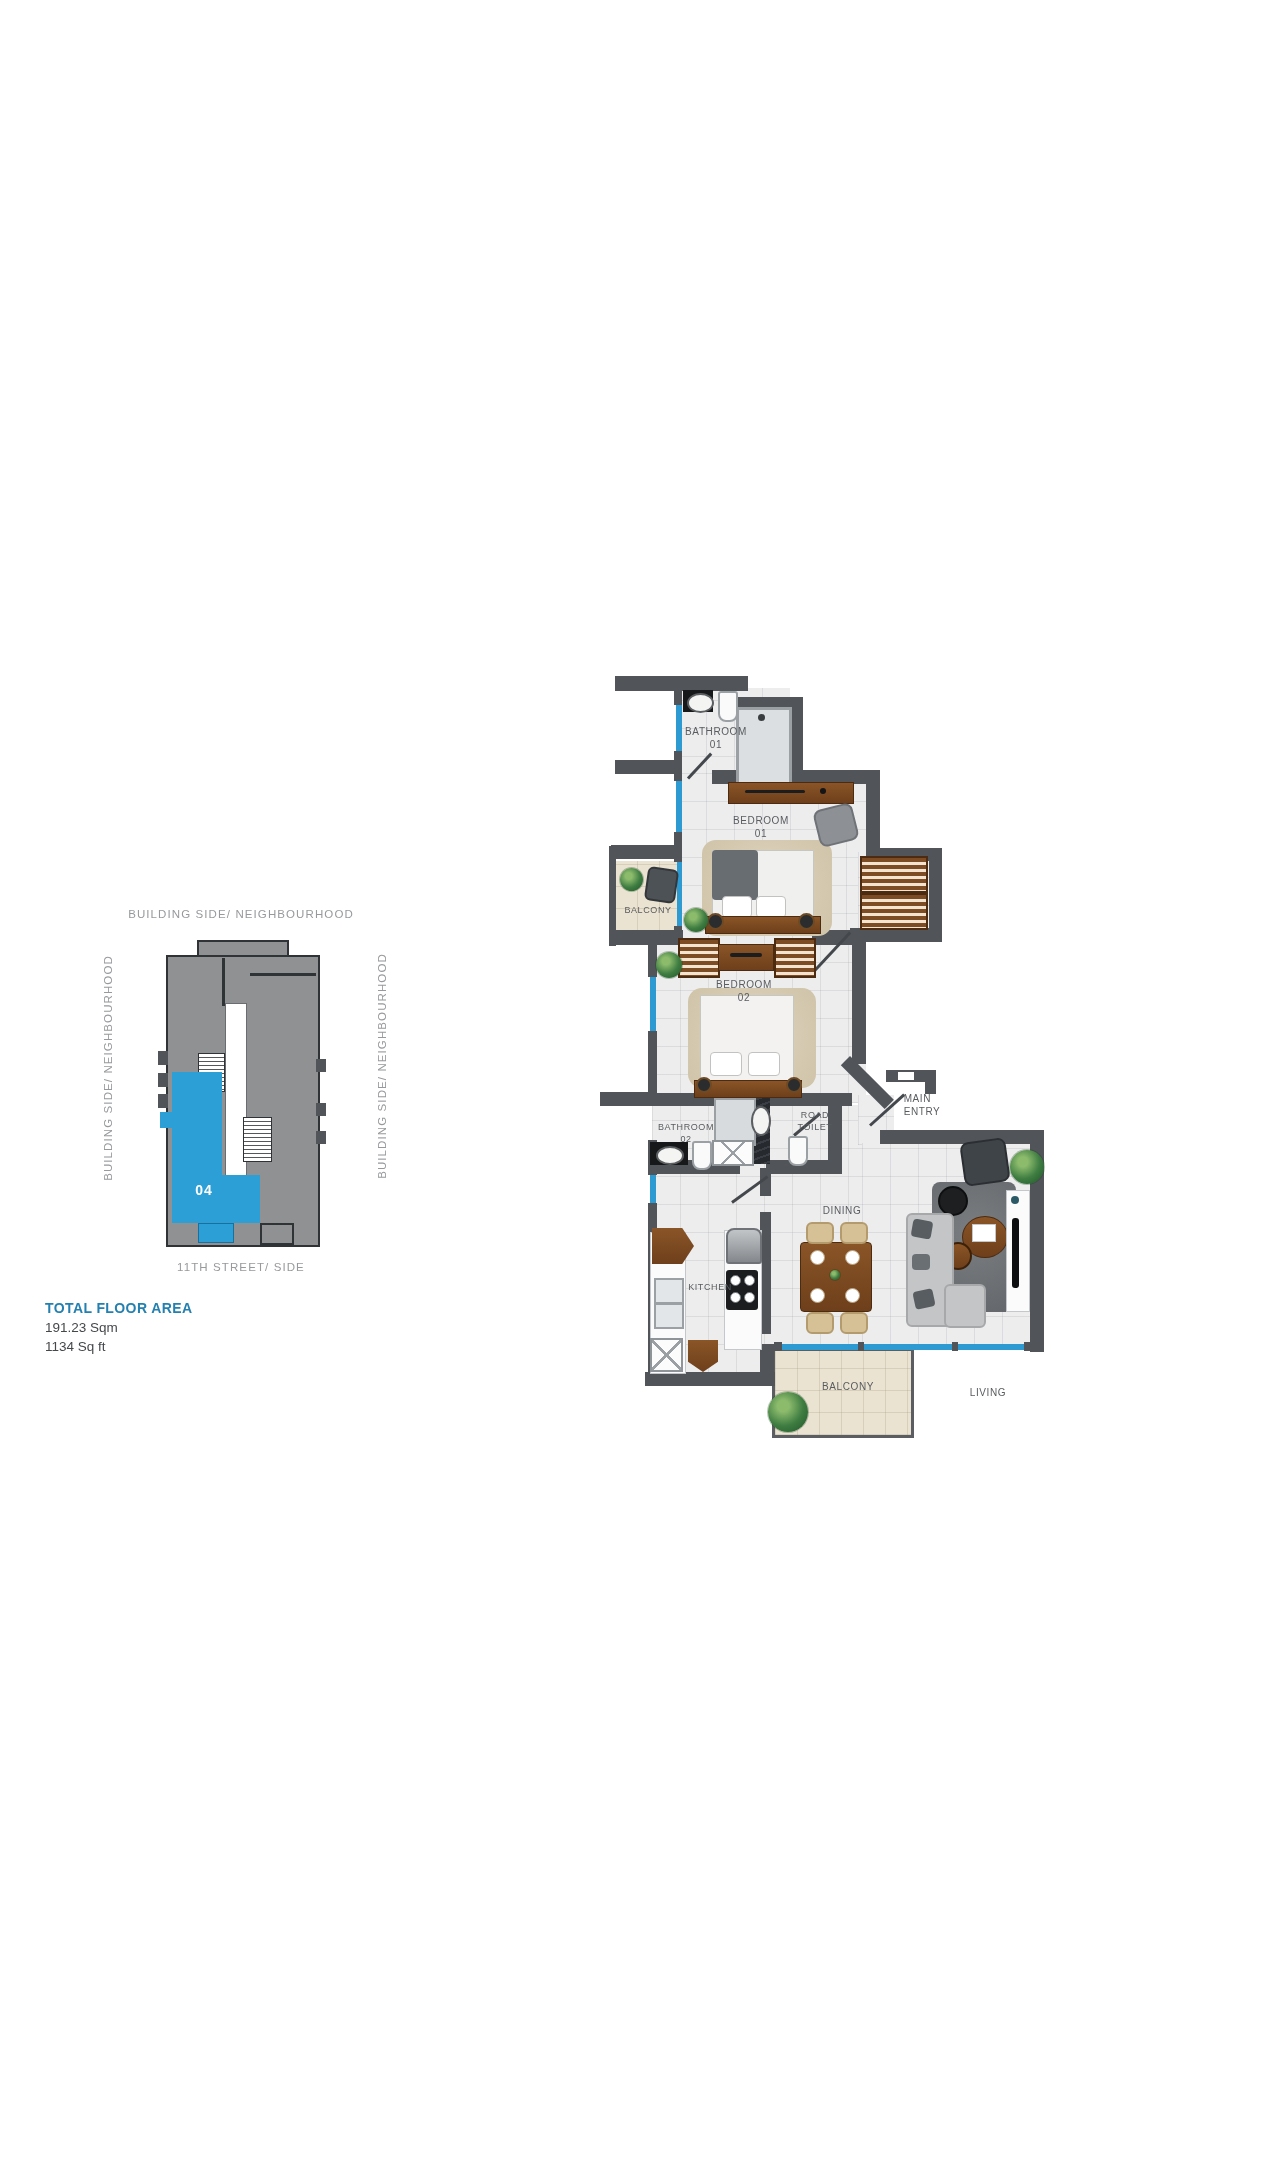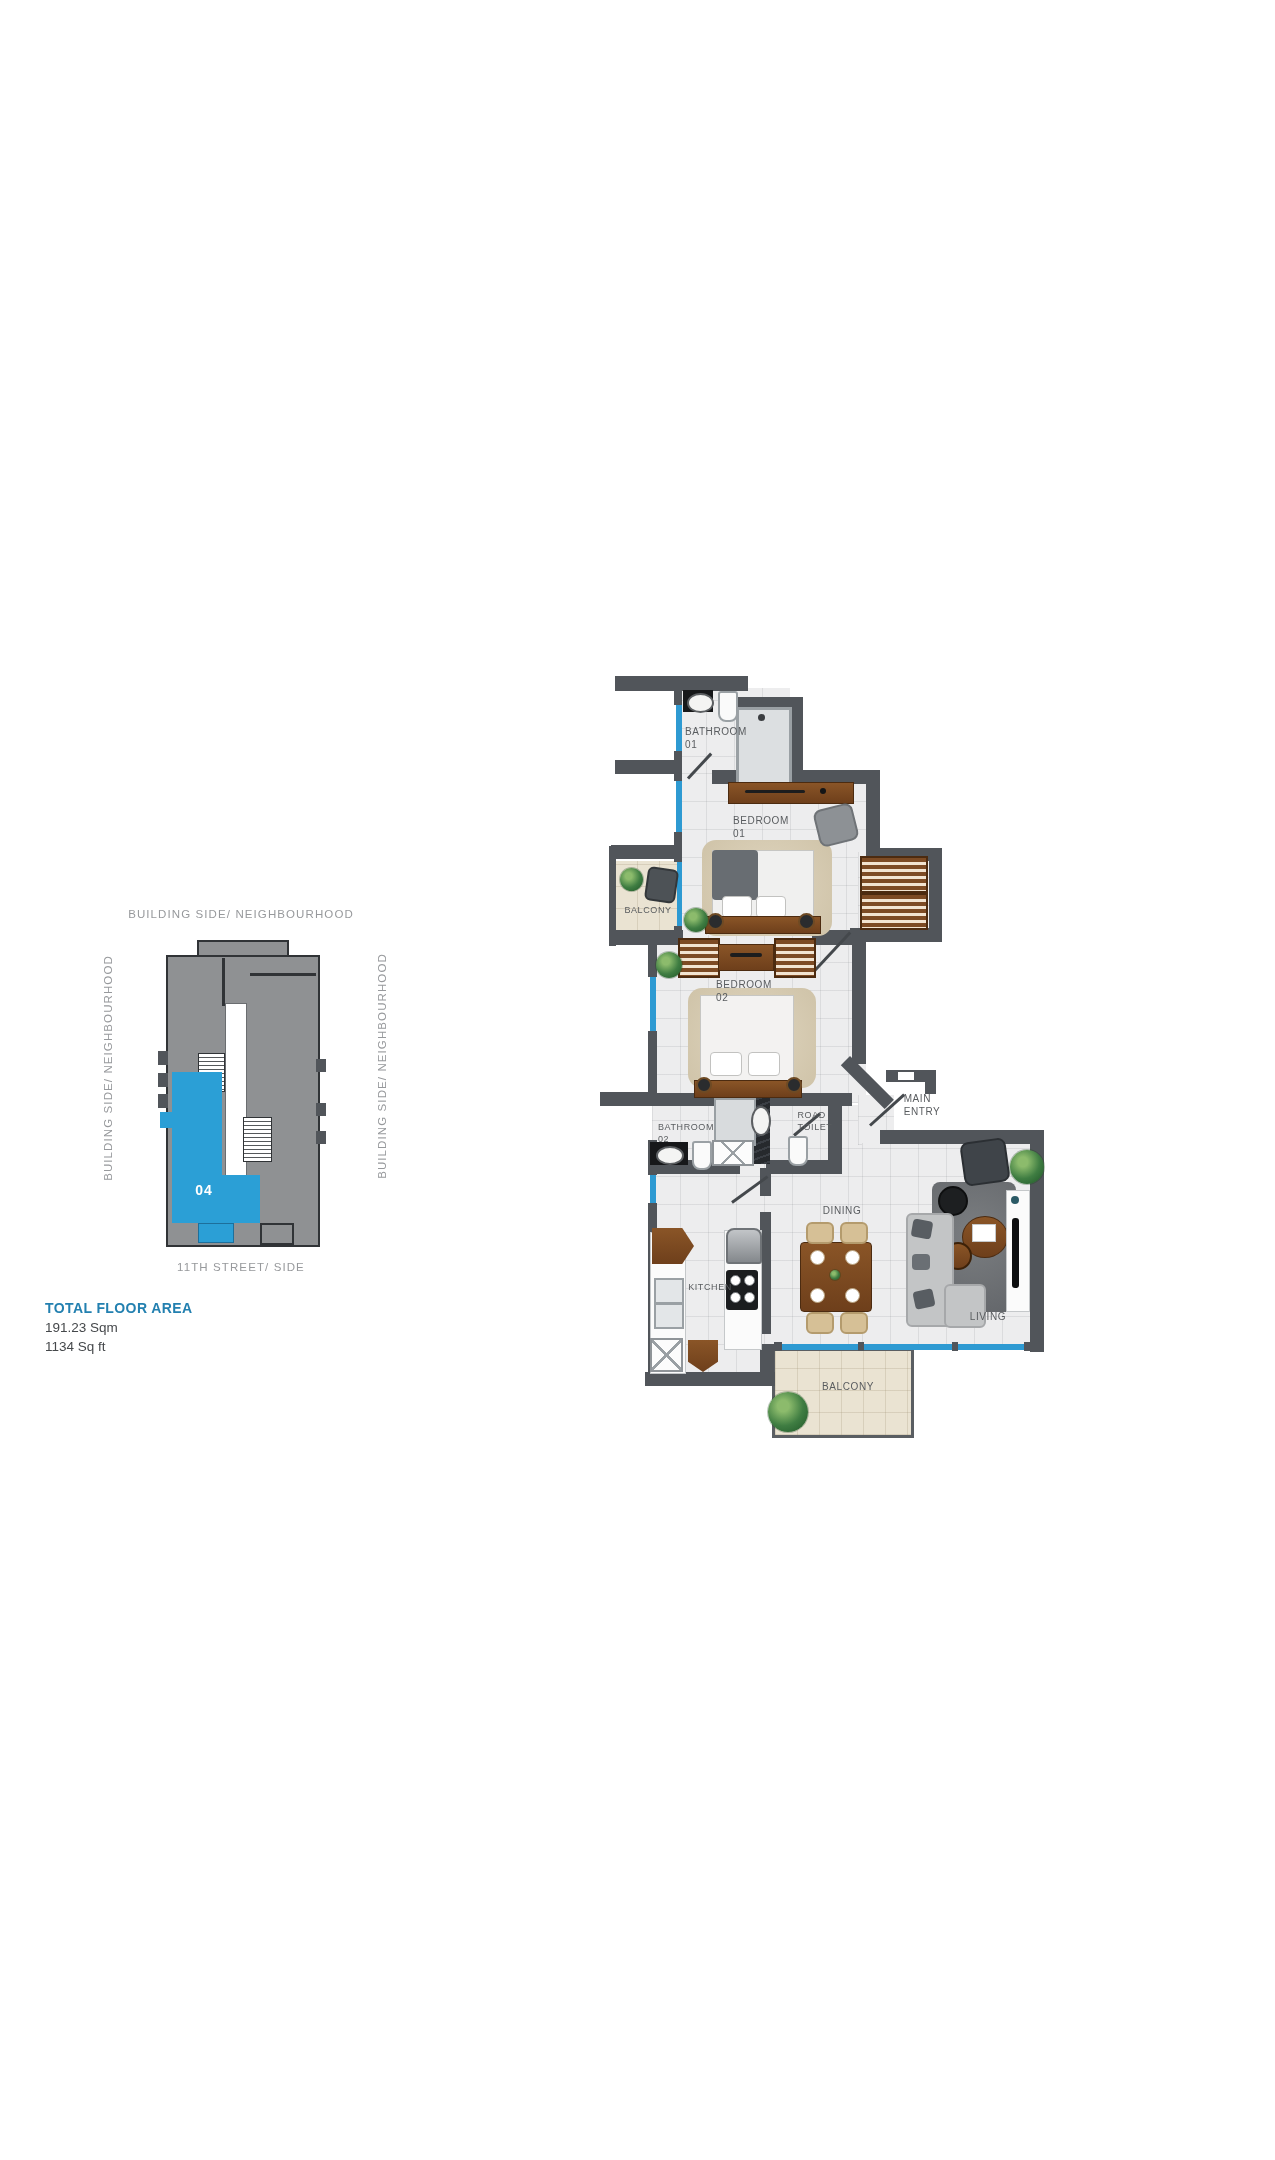--- a/index.html
+++ b/index.html
@@ -9,21 +9,21 @@
   .f{background-color:#ededee;
      background-image:repeating-linear-gradient(0deg,rgba(110,115,120,.14) 0 1px,transparent 1px 28px),
                       repeating-linear-gradient(90deg,rgba(110,115,120,.14) 0 1px,transparent 1px 28px);}
   .balc{background-color:#eae3d2;
      background-image:repeating-linear-gradient(0deg,rgba(150,135,105,.22) 0 1px,transparent 1px 22px),
                       repeating-linear-gradient(90deg,rgba(150,135,105,.22) 0 1px,transparent 1px 22px);}
   .w{background:#51555a;}
   .win{background:#2e9ad2;}
   .door{height:3px;background:#44484c;transform-origin:0 50%;}
   .lbl{position:absolute;transform:translate(-50%,-50%);font-size:10px;letter-spacing:.6px;
-       color:#595c5f;white-space:pre-line;line-height:1.3;}
+       color:#595c5f;white-space:pre-line;text-align:center;line-height:1.3;}
   .sidelbl{position:absolute;font-size:11.5px;letter-spacing:1.1px;color:#97999c;white-space:nowrap;}
   .vlbl{transform:translate(-50%,-50%) rotate(-90deg);}
   .plant{border-radius:50%;background:radial-gradient(circle at 38% 35%,#8cbb6c 0 16%,#3f7d42 55%,#1d5426 100%);
          box-shadow:0 0 0 1px rgba(25,65,28,.3);}
   .wood{background:linear-gradient(180deg,#8a5527,#6e3f1b);border:1px solid #4c2b10;}
   .slats{background:repeating-linear-gradient(180deg,#7d4b24 0 4px,#f2e4d1 4px 7px);border:2px solid #4c2b10;}
   .xbox{background:linear-gradient(45deg,transparent calc(50% - 1.2px),#9aa0a4 calc(50% - 1.2px) calc(50% + 1.2px),transparent calc(50% + 1.2px)),
                linear-gradient(135deg,transparent calc(50% - 1.2px),#9aa0a4 calc(50% - 1.2px) calc(50% + 1.2px),transparent calc(50% + 1.2px)),#fcfcfc;
         border:2px solid #8f9498;}
   .white{background:#fbfbfb;border:1px solid #c5c8ca;}
@@ -238,16 +238,16 @@
     <span class="lbl" style="left:744px;top:991px;">BEDROOM
 02</span>
     <span class="lbl" style="left:686px;top:1134px;font-size:9px;">BATHROOM
 02</span>
     <span class="lbl" style="left:815px;top:1122px;font-size:9px;">ROAD
 TOILET</span>
     <span class="lbl" style="left:922px;top:1105px;text-align:left;">MAIN
 ENTRY</span>
     <span class="lbl" style="left:842px;top:1210px;">DINING</span>
     <span class="lbl" style="left:710px;top:1288px;font-size:9px;">KITCHEN</span>
-    <span class="lbl" style="left:988px;top:1316px;">LIVING</span>
+    <span class="lbl" style="left:988px;top:1392px;">LIVING</span>
     <span class="lbl" style="left:848px;top:1386px;">BALCONY</span>
   </section>
 </div>
 
 </body></html>

